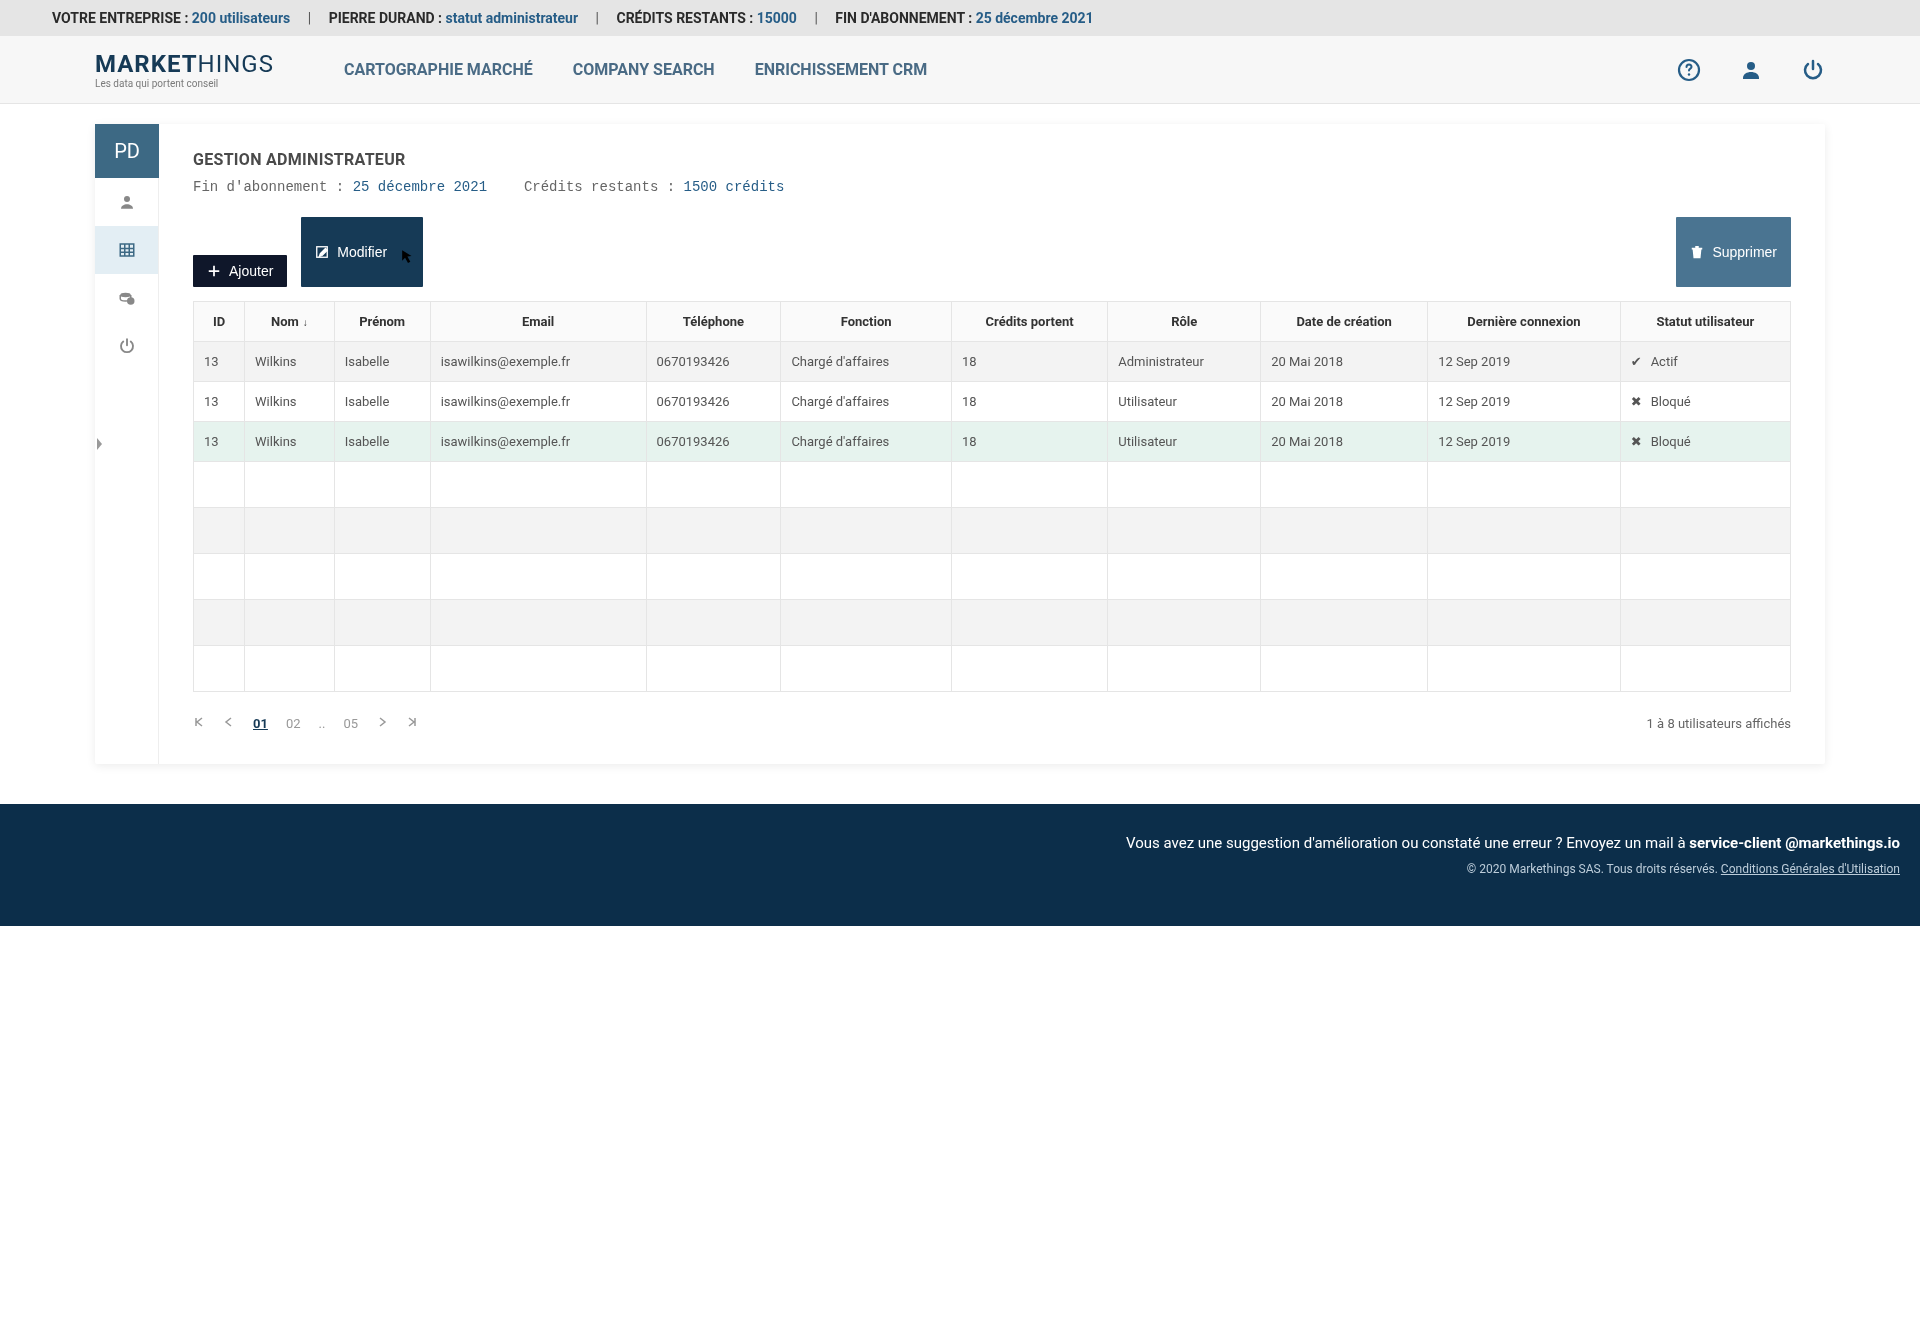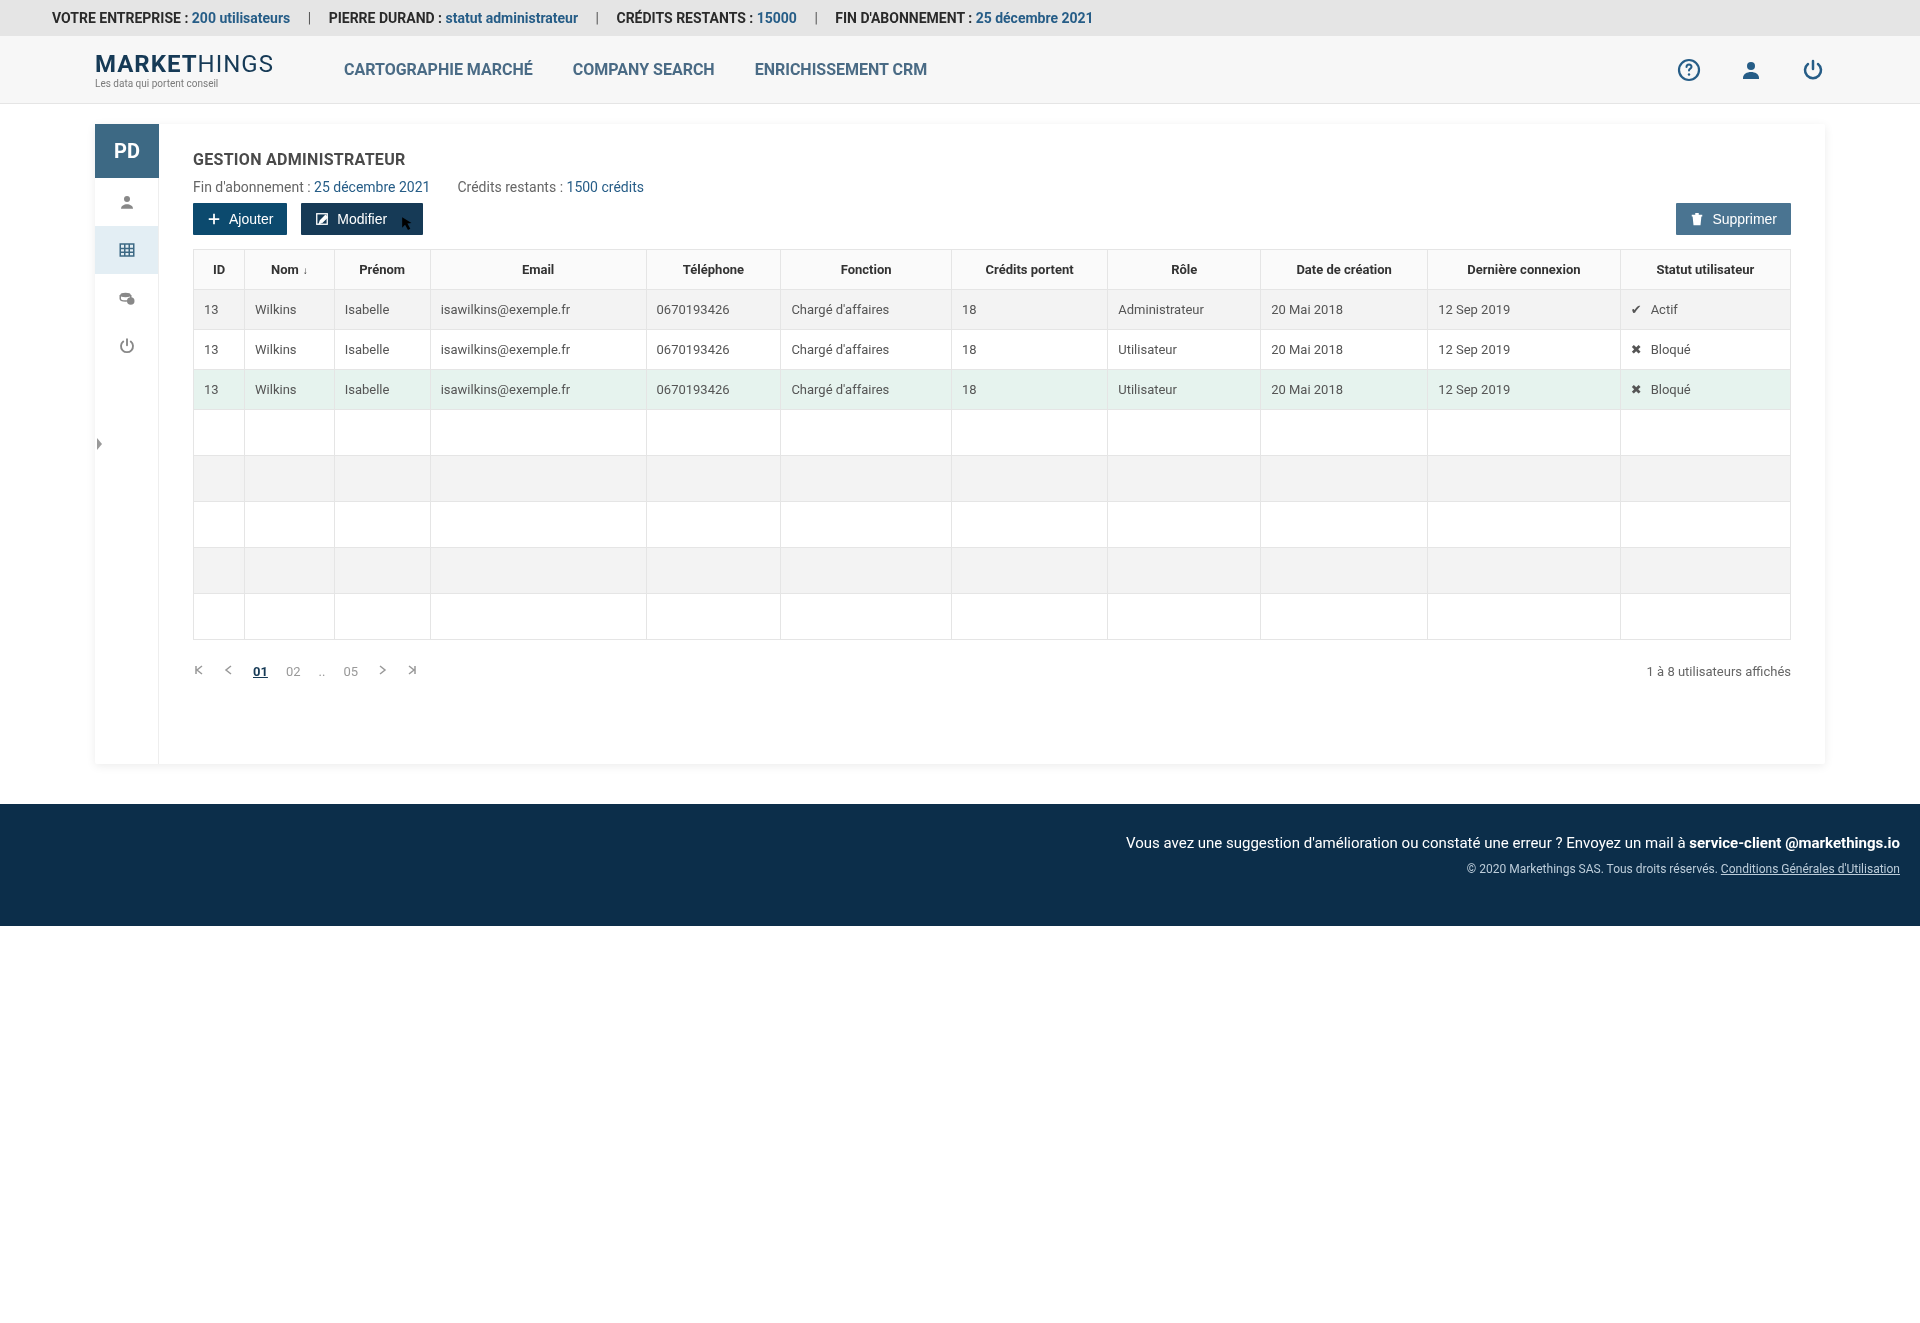--- a/index.html
+++ b/index.html
@@ -20,34 +20,34 @@
 .nav-item { font-size: 16px; font-weight: 700; color: #4a6b85; text-decoration: none; }
 .header-icons { display: flex; gap: 38px; align-items: center; }
 .header-icon { width: 24px; height: 24px; color: #265d87; }
 
 
 .main-wrap { padding: 20px 95px 40px; background: #fff; }
 .panel { background: #fff; box-shadow: 0 2px 10px rgba(0,0,0,0.08); border-radius: 2px; display: flex; min-height: 640px; position: relative; }
 .expand-handle { position: absolute; left: -2px; top: 50%; transform: translateY(-50%); width: 14px; height: 30px; display: flex; align-items: center; justify-content: center; color: #999; cursor: pointer; }
 
 .sidebar { width: 64px; border-right: 1px solid #eee; display: flex; flex-direction: column; }
-.avatar { width: 64px; height: 54px; background: #3d6984; color: #fff; font-weight: 700; font-size: 20px; display: flex; align-items: center; justify-content: center; }
+.avatar { width: 64px; height: 54px; background: #3d6984; color: #fff; font-weight: 400; font-size: 20px; display: flex; align-items: center; justify-content: center; }
 .side-icon { height: 48px; display: flex; align-items: center; justify-content: center; color: #888; cursor: pointer; }
 .side-icon.active { background: #e3eef4; color: #3d6984; }
 .side-icon svg { width: 18px; height: 18px; }
 
 .content { flex: 1; padding: 26px 34px 30px; }
 .page-title { font-size: 16px; font-weight: 700; color: #4a4a4a; margin-bottom: 10px; letter-spacing: 0.3px; }
-.page-sub { font-size: 14px; color: #666; margin-bottom: 8px; }
+.page-sub { font-size: 14px; color: #666; margin-bottom: 22px; font-family: Liberation Mono, monospace; }
 .page-sub .val { color: #265d87; }
 .page-sub .sep2 { display: inline-block; width: 20px; }
 
 .toolbar { display: flex; gap: 14px; margin-bottom: 14px; }
 .btn { display: inline-flex; align-items: center; gap: 8px; padding: 8px 14px; font-size: 14px; color: #fff; border: none; cursor: pointer; border-radius: 1px; }
-.btn-add { background: #0c4a6e; }
+.btn-add { background: #0f172a; margin-top: 38px; }
 .btn-edit { background: #163a56; }
 .btn-del { background: #4a7491; margin-left: auto; }
 .btn svg { width: 14px; height: 14px; }
 .cursor-arrow { position: relative; left: 6px; top: 4px; width: 12px; height: 12px; }
 
 
 .tbl { width: 100%; border-collapse: collapse; font-size: 13px; }
 .tbl th { text-align: center; padding: 12px 10px; background: #fafafa; border: 1px solid #e5e5e5; font-weight: 700; color: #333; font-size: 13px; }
 .tbl td { padding: 12px 10px; border: 1px solid #e5e5e5; color: #555; vertical-align: middle; }
 .tbl tr.empty td { height: 46px; }

